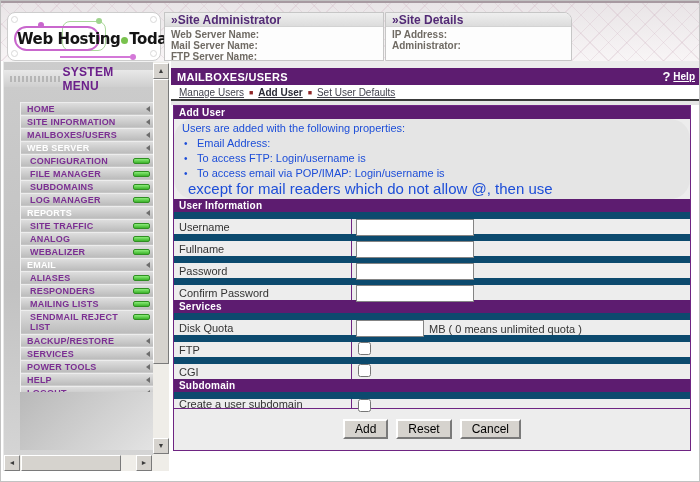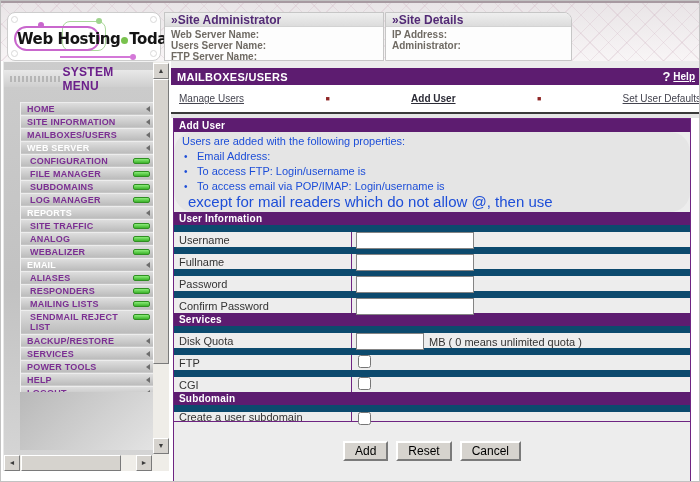--- a/index.html
+++ b/index.html
@@ -81,22 +81,22 @@
 
   
   .content { position:absolute; left:170px; top:60px; width:530px; height:422px; background:#fff; }
   .content-strip { height:7px; background:#ececec; }
   .titlebar { height:17px; background:#5d1c70; color:#fff; display:flex; align-items:center; padding:0 6px; }
   .titlebar .title { font-size:11px; font-weight:bold; letter-spacing:.3px; }
   .help { margin-left:auto; display:flex; align-items:center; gap:3px; cursor:pointer; }
   .help-q { font-size:13px; font-weight:bold; color:#fff; }
   .help-a { font-size:10px; font-weight:bold; color:#fff; text-decoration:underline; }
 
-  .navbar { height:29px; background:#fff; border-bottom:2px solid #3a3a3a;
-    display:flex; align-items:center; padding-left:8px;justify-content:space-between; }
+  .navbar { height:16px; background:#fff; border-bottom:2px solid #3a3a3a;
+    display:flex; align-items:center; padding-left:8px; }
   .nav-link { font-size:10px; color:#44444f; text-decoration:underline; cursor:pointer; }
   .nav-link.active { font-weight:bold; color:#2b2b36; }
   .nav-sq { font-size:7px; color:#8e2424; margin:0 5px; line-height:1; }
 
   .spacer { height:4px; background:#e6e6e6; }
 
   .form-table { margin:0 10px 0 2px; border:1px solid #6e2482; background:#ededed; }
   .bar { height:13px; background:#5d1c70; color:#fff; font-size:10px; font-weight:bold;
     line-height:13px; padding-left:5px; letter-spacing:.2px; }
   .intro { background:#e5e5e5; padding:2px 0 3px 0; color:#1d4ed8;border-radius:20px; }
@@ -112,21 +112,21 @@
   .fval { flex:1; display:flex; align-items:center; padding-left:4px; font-size:11px; color:#333; }
   input.txt { width:118px; height:17px; border:1px solid #848484; background:#fff;
     font-family:"Liberation Sans",sans-serif; font-size:11px; padding:0 2px; }
   input.txt.quota { width:68px; }
   .suffix { margin-left:5px; }
   input.cbx { width:13px; height:13px; margin:0 0 0 2px; }
 
   .btnrow { border-top:1px solid #6e2482; background:#ededed; text-align:center; padding:2px 0 3px 0; }
   .btn { font-family:"Liberation Sans",sans-serif; font-size:12px; color:#000;
     background:#d6d3ce; border:2px solid; border-color:#ffffff #7a7a7a #7a7a7a #ffffff;
-    padding:1px 10px; margin:17px 4px; cursor:pointer; }
+    padding:1px 10px; margin:8px 4px; cursor:pointer; }
 </style>
 </head>
 <body>
 
 <div class="page">
 
   <div class="top-band">
 
     <div class="logo-box">
       <span class="corner c-tl"></span>
@@ -138,21 +138,21 @@
       <span class="deco-dot-pink"></span>
       <span class="deco-dot-green"></span>
       <span class="deco-underline"></span>
       <div class="logo-text"><span>Web Hosting</span><span class="logo-dot"></span><span>Today</span></div>
     </div>
 
     <div class="hbox" style="left:163px; width:220px;">
       <div class="hbox-head">»Site Administrator</div>
       <div class="hbox-body">
           <div class="hbox-row">Web Server Name:</div>
-          <div class="hbox-row">Users Server Name:</div>
+          <div class="hbox-row">Mail Server Name:</div>
           <div class="hbox-row">FTP Server Name:</div>
         </div>
     </div>
 
     <div class="hbox" style="left:384px; width:187px; border-top-right-radius:8px;">
       <div class="hbox-head">»Site Details</div>
       <div class="hbox-body">
           <div class="hbox-row">IP Address:</div>
           <div class="hbox-row">Administrator:</div>
         </div>

